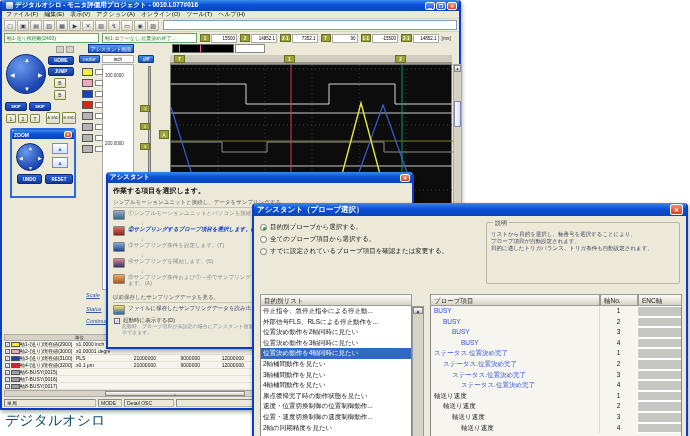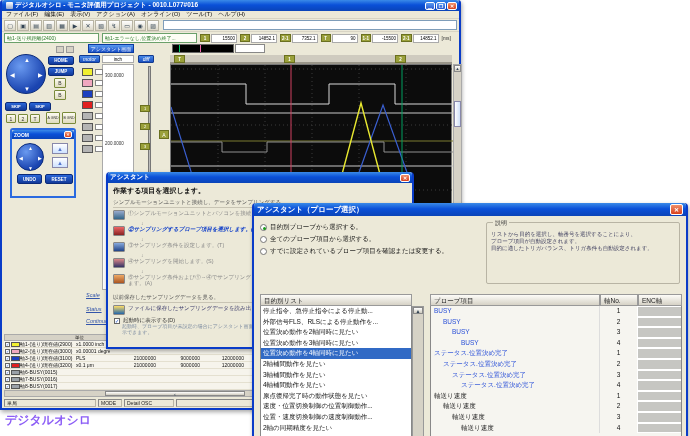--- a/index.html
+++ b/index.html
@@ -110,21 +110,21 @@
   .prow.sel{background:#316ac5;color:#fff;}
   #pscroll{position:absolute;left:158px;top:90px;width:12px;bottom:0;background:#d6d2c6;border:1px solid #999;font-size:5px;color:#345;}
   #probelist{position:absolute;left:176px;top:90px;right:4px;bottom:0;background:#f6f5f0;border:1px solid #888;border-top:none;}
   .probehdr{display:flex;}
   .brow{display:flex;height:10.6px;line-height:10.6px;font-size:6.5px;}
   .b-name{flex:1;white-space:nowrap;overflow:hidden;color:#222;}
   .b-name.blue{color:#2a50d8;}
   .b-axis{width:38px;text-align:center;color:#111;border-left:1px solid #ddd;}
   .b-enc{width:44px;background:#c6c6c2;border:1px solid #fff;border-right:none;}
 
-  #caption{position:absolute;left:5px;top:412px;font-size:12px;color:#8b5cf6;font-weight:bold;}
+  #caption{position:absolute;left:5px;top:412px;font-size:14px;color:#0c4a6e;}
 </style>
 </head>
 <body>
 
 <div id="canvas">
 
   <div id="main" class="xpwin">
     <div class="tbar">
       <span class="winicon" style="width:7px;height:7px;"></span>
       <span class="ttl">デジタルオシロ - モニタ評価用プロジェクト - 0010.L077#016</span>

